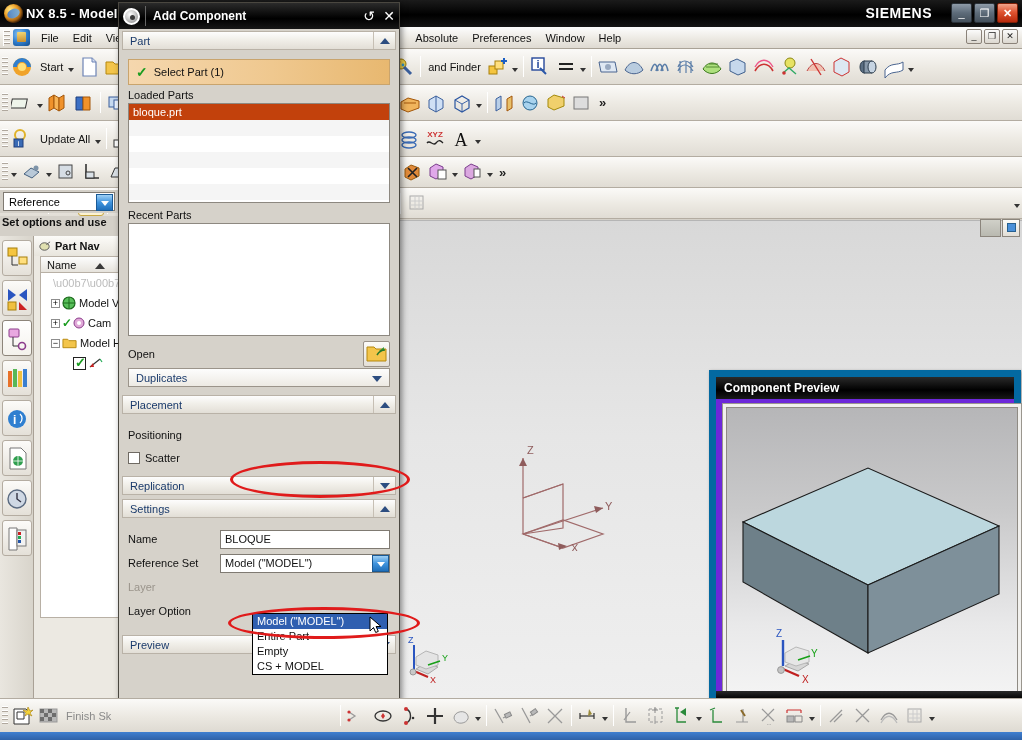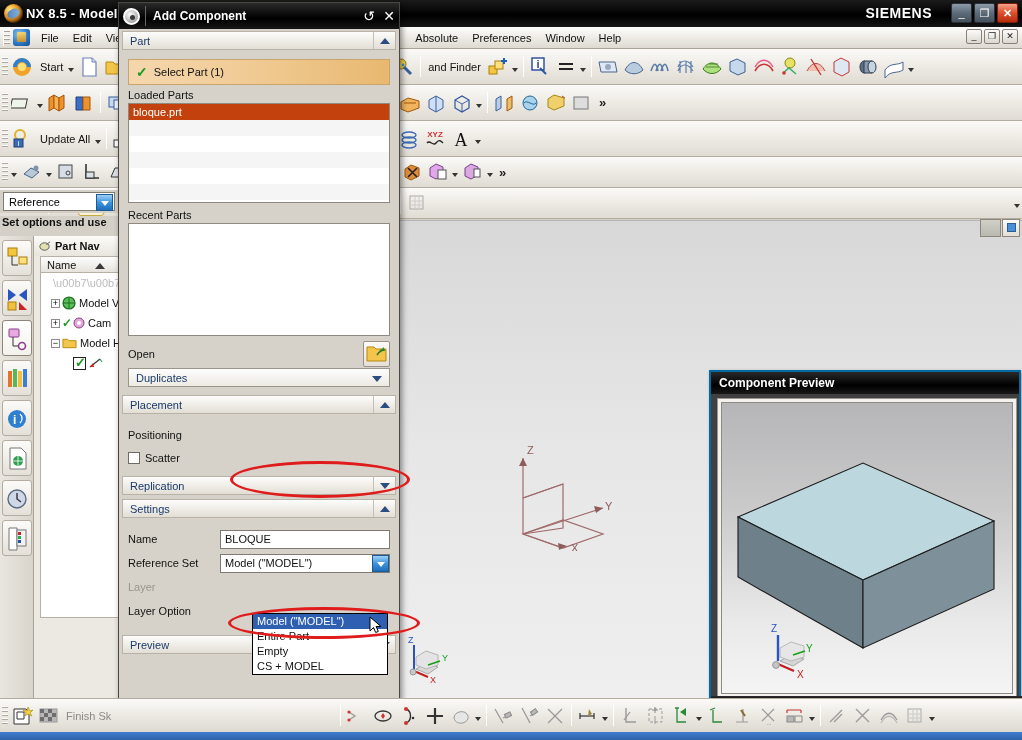--- a/index.html
+++ b/index.html
@@ -152,21 +152,21 @@
   
   .viewport {
     position: absolute; left: 120px; top: 220px; width: 902px; height: 478px;
     background: linear-gradient(to bottom, #d8d8d8 0%, #e6e6e6 45%, #efefef 100%);
     border-top: 1px solid #b5b5b5;
   }
 
   
   .cprev {
     position: absolute; left: 709px; top: 370px; width: 312px; height: 336px;
-    background: #404040; border: 2px solid #0369a1;
+    background: #6d28d9; border: 7px solid #0369a1;
     box-shadow: 1px 1px 3px rgba(0,0,0,.35);
   }
   .cprev-title {
     height: 22px; background: linear-gradient(to bottom,#2a2a2a,#000 60%,#181818);
     color: #fff; font-size: 12px; font-weight: bold; display: flex; align-items: center;
     padding-left: 8px;
   }
   .cprev-body {
     position: absolute; left: 6px; top: 26px; width: 300px; height: 300px;
     background: #f2f1ee; border: 1px solid #9a968e;

